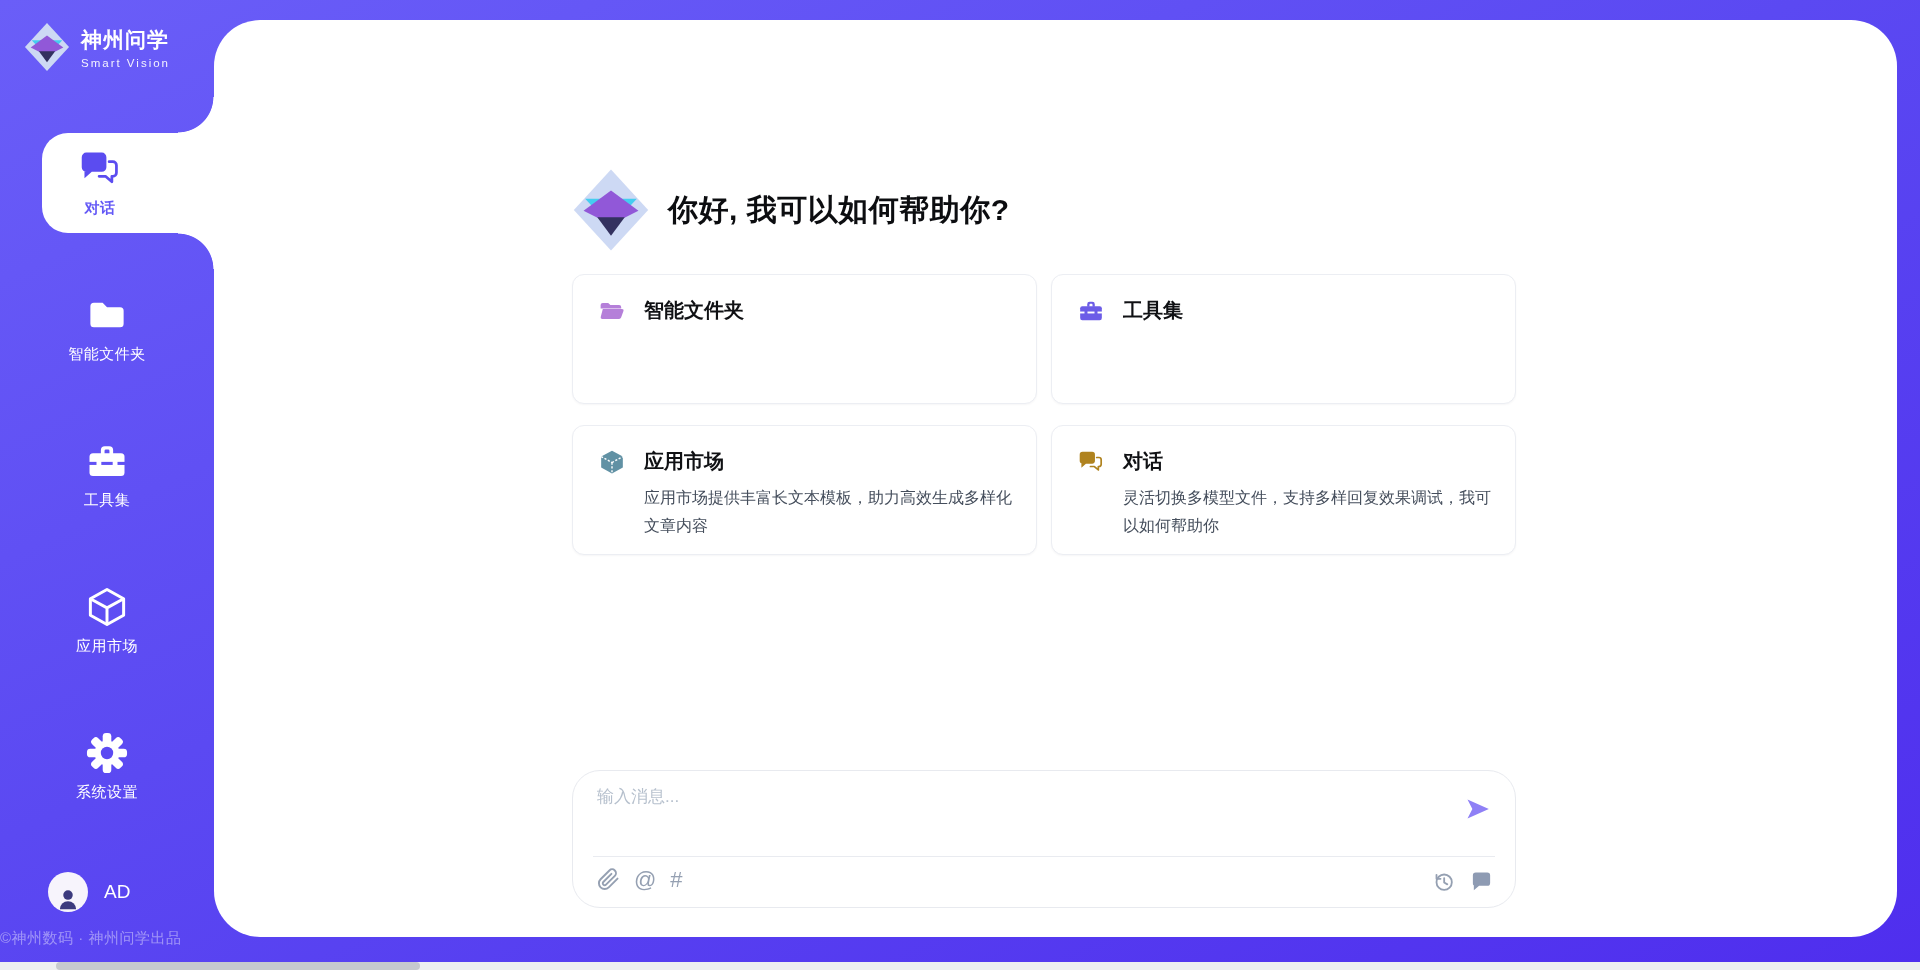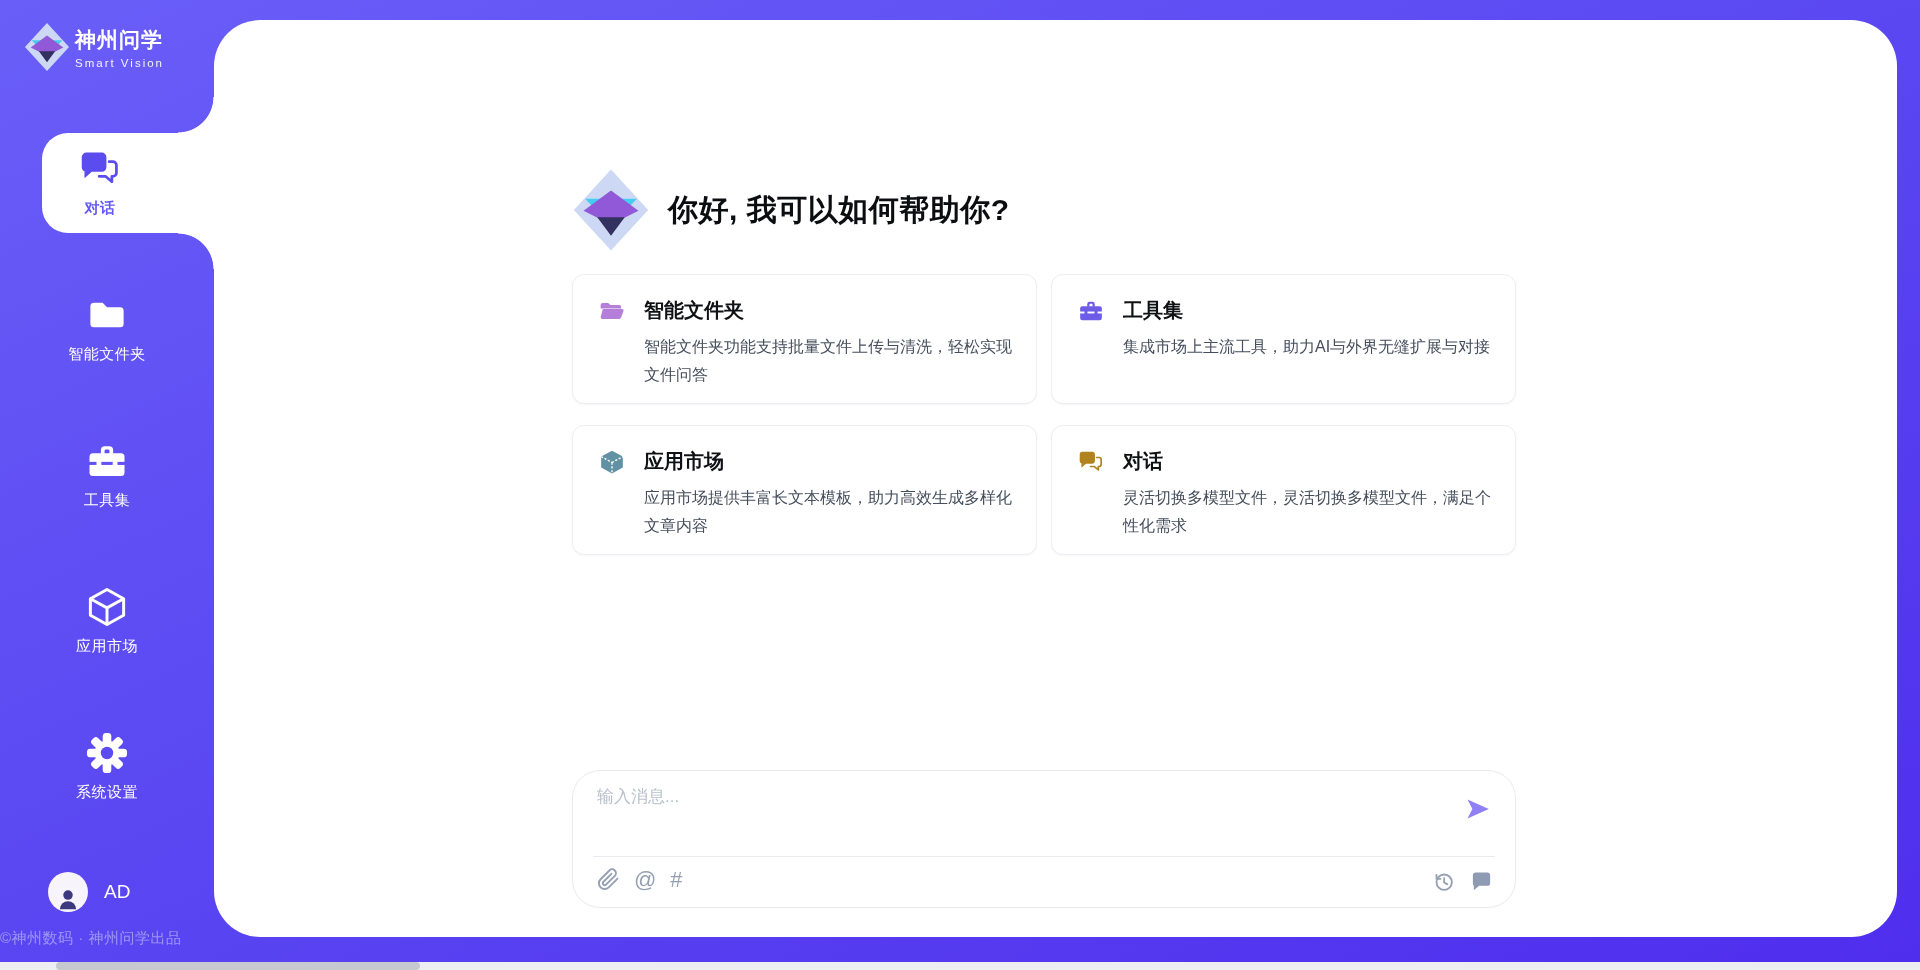--- a/index.html
+++ b/index.html
@@ -11,21 +11,21 @@
   }
 
   
   .main-panel {
     position:absolute; left:214px; top:20px; right:23px; bottom:33px;
     background:#ffffff; border-radius:46px;
   }
 
   
   .sidebar { position:absolute; left:0; top:0; width:214px; height:100%; }
-  .brand { position:absolute; left:24px; top:22px; display:flex; align-items:center; gap:5px; }
+  .brand { position:absolute; left:24px; top:22px; display:flex; align-items:center; gap:11px; }
   .brand .diamond { width:46px; height:50px; }
   .brand-name { color:#fff; font-size:21px; font-weight:700; letter-spacing:1px; }
   .brand-sub { color:rgba(255,255,255,.92); font-size:11.5px; letter-spacing:2px; margin-top:3px; }
 
   .nav { position:absolute; top:133px; left:0; width:214px; display:flex; flex-direction:column; gap:46px; }
   .nav-item { height:100px; display:flex; align-items:center; justify-content:center; cursor:pointer; }
   .nav-inner { display:flex; flex-direction:column; align-items:center; gap:9px; }
   .nav-icon svg { width:42px; height:42px; display:block; }
   .nav-label { color:#fff; font-size:15px; letter-spacing:.5px; }
 
@@ -228,21 +228,20 @@
     <div class="card">
       <div class="card-head">
         <span class="card-icon">
           <svg viewBox="0 0 24 20">
             <path d="M1.5 4.5a2 2 0 0 1 2-2h5l2 2h8a2 2 0 0 1 2 2v1.2H1.5z" fill="#b57fd9"></path>
             <path d="M3.5 8.2h17.6a1.5 1.5 0 0 1 1.4 2l-2.1 5.8a2 2 0 0 1-1.9 1.3H2.8a1.3 1.3 0 0 1-1.2-1.7z" fill="#b57fd9"></path>
           </svg>
         </span>
         <span class="card-title">智能文件夹</span>
       </div>
-      <div class="card-desc">智能文件夹功能支持批量文件上传与清洗，轻松实现文件问答</div>
     </div>
 
     <div class="card">
       <div class="card-head">
         <span class="card-icon">
           <svg viewBox="0 0 48 48">
             <defs>
                 <mask id="bc2">
                   <rect width="48" height="48" fill="#fff"></rect>
                   <rect x="3" y="25" width="42" height="3.5" fill="#000"></rect>
@@ -251,21 +250,20 @@
             <g fill="#6c5ce7">
               <path d="M17 16v-4.5a4.5 4.5 0 0 1 4.5-4.5h5a4.5 4.5 0 0 1 4.5 4.5V16h-4.2v-3.6a1.6 1.6 0 0 0-1.6-1.6h-2.4a1.6 1.6 0 0 0-1.6 1.6V16z"></path>
               <rect x="4" y="15" width="40" height="26" rx="4" mask="url(#bc2)"></rect>
               <rect x="12" y="22" width="5.5" height="9" rx="1.5"></rect>
               <rect x="30.5" y="22" width="5.5" height="9" rx="1.5"></rect>
             </g>
           </svg>
         </span>
         <span class="card-title">工具集</span>
       </div>
-      <div class="card-desc">集成市场上主流工具，助力AI与外界无缝扩展与对接</div>
     </div>
 
     <div class="card">
       <div class="card-head">
         <span class="card-icon">
           <svg viewBox="0 0 48 48">
             <polygon points="24,3 44,14 44,34 24,45 4,34 4,14" fill="#6191a4"></polygon>
             <path d="M4 14 24 25m0 0L44 14M24 25v20" stroke="#fff" stroke-width="2.6" stroke-dasharray="4 3" fill="none"></path>
           </svg>
         </span>
@@ -277,21 +275,21 @@
     <div class="card">
       <div class="card-head">
         <span class="card-icon">
           <svg viewBox="0 0 46 42">
             <path d="M3 8a5 5 0 0 1 5-5h17a5 5 0 0 1 5 5v11a5 5 0 0 1-5 5H14l-8 7v-7H8a5 5 0 0 1-5-5z" fill="#b0831f"></path>
             <path d="M33 13h4a4 4 0 0 1 4 4v8a4 4 0 0 1-4 4h-1v6l-7-6h-7" fill="none" stroke="#b0831f" stroke-width="3" stroke-linejoin="round" stroke-linecap="round"></path>
           </svg>
         </span>
         <span class="card-title">对话</span>
       </div>
-      <div class="card-desc">灵活切换多模型文件，灵活切换多模型文件，满足个性化需求</div>
+      <div class="card-desc">灵活切换多模型文件，支持多样回复效果调试，我可以如何帮助你</div>
     </div>
   </div>
 
 
   <div class="composer">
     <textarea placeholder="输入消息..." style=""></textarea>
 
     <button class="send-btn">
       <svg viewBox="0 0 24 24">
           <path d="M2.3 3.2 22 12 2.3 20.8 6.8 12z" fill="#8f80f6"></path>

